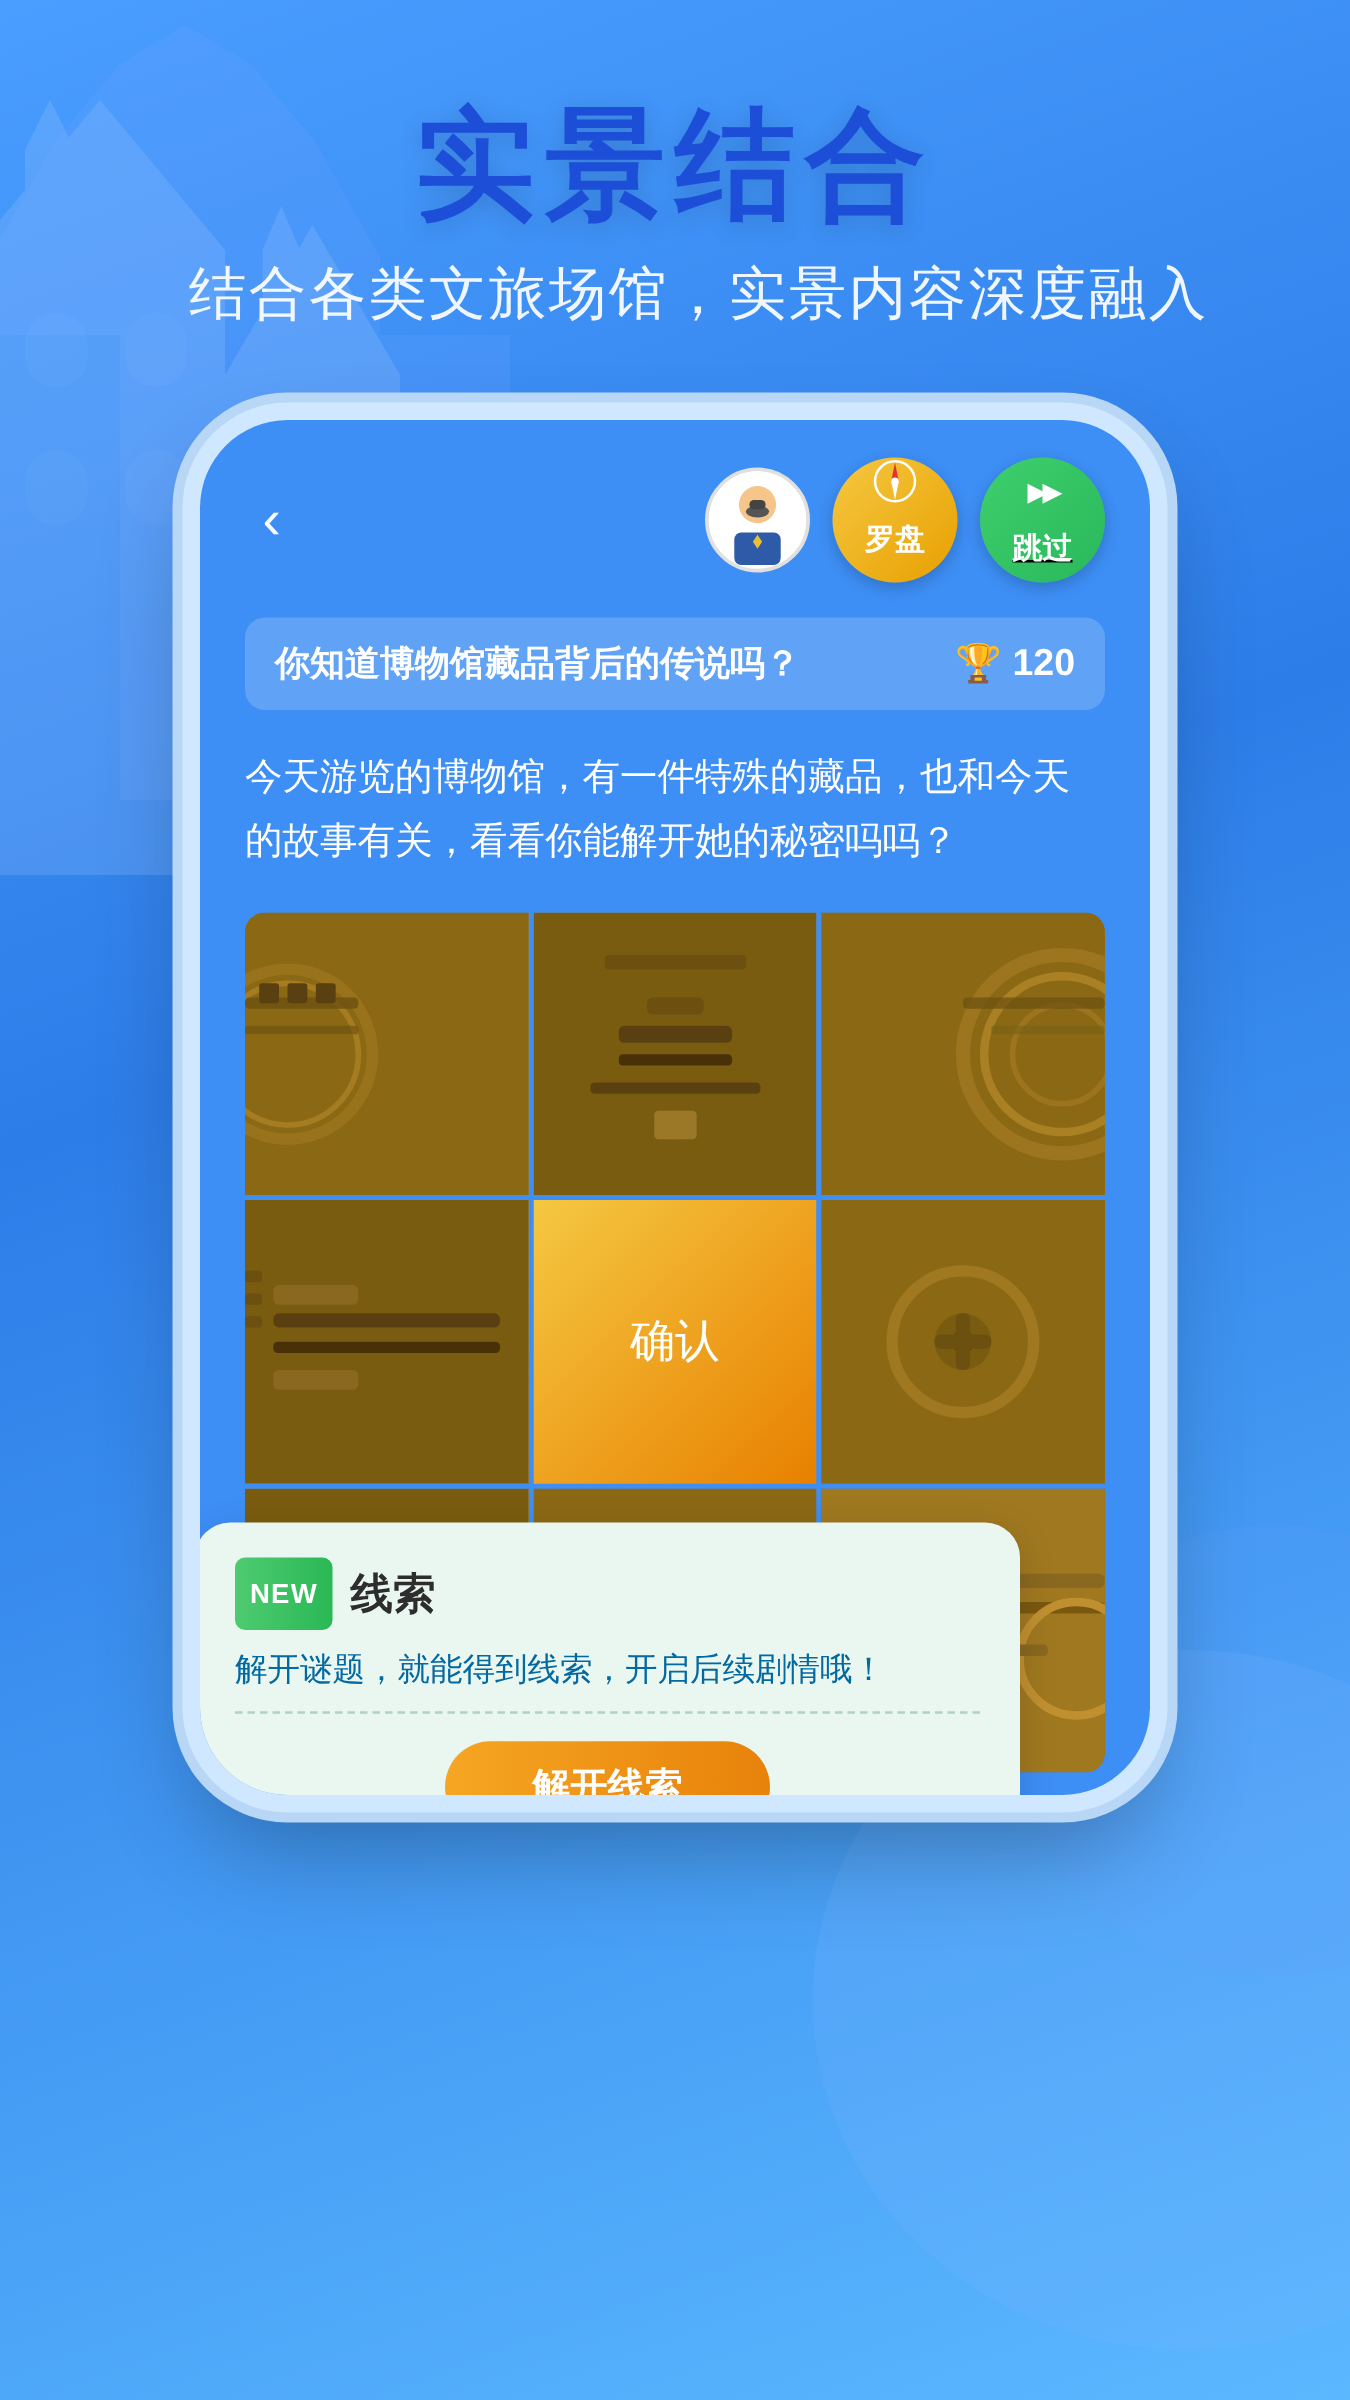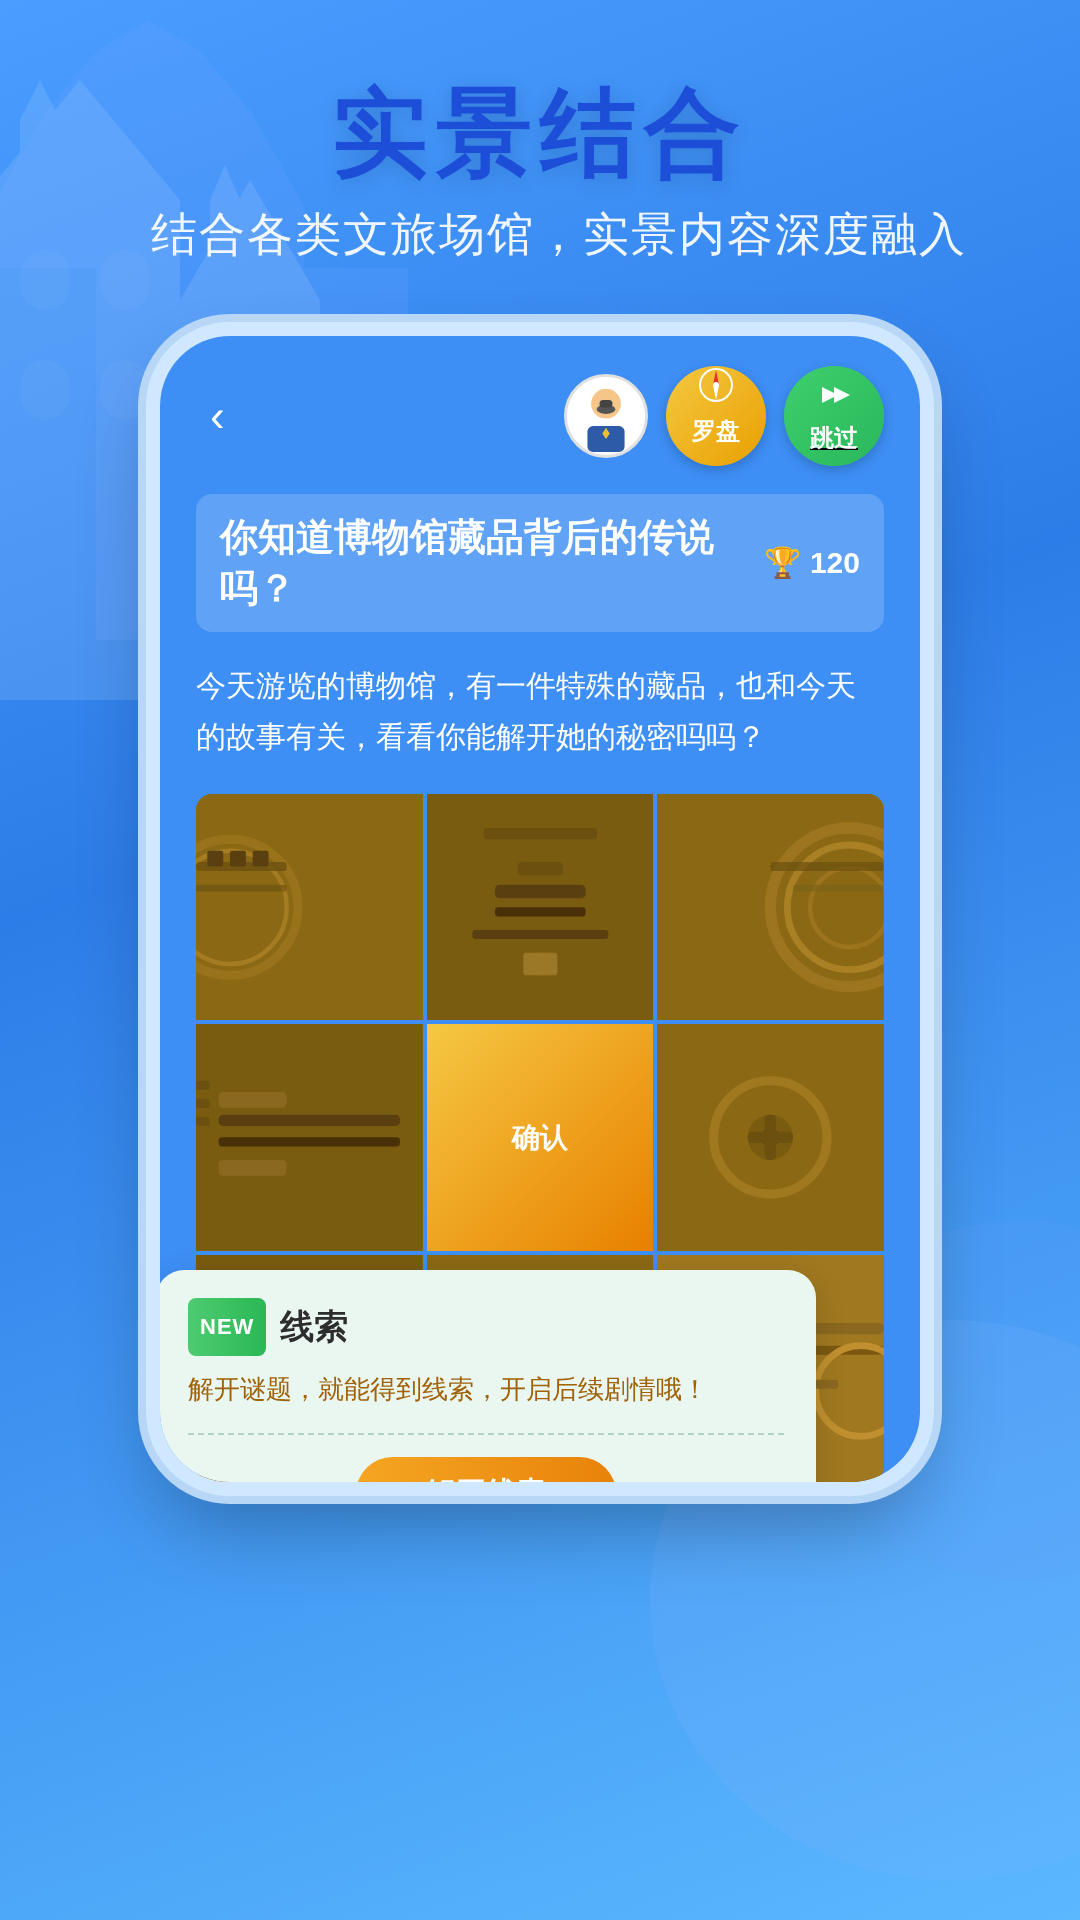--- a/index.html
+++ b/index.html
@@ -165,21 +165,21 @@
     .question-bar {
       background: rgba(255,255,255,0.18);
       border-radius: 16px;
       padding: 18px 24px;
       display: flex;
       align-items: center;
       justify-content: space-between;
       margin-bottom: 28px;
     }
     .question-text {
-      font-size: 38px;
+      font-size: 28px;
       color: white;
       font-weight: 600;
     }
     .score-badge {
       display: flex;
       align-items: center;
       gap: 8px;
       font-size: 30px;
       color: white;
       font-weight: 700;
@@ -220,22 +220,22 @@
 
     
     .puzzle-cell.confirm-cell {
       background: linear-gradient(135deg, #f5c842, #e88000);
       display: flex;
       align-items: center;
       justify-content: center;
       cursor: pointer;
     }
     .confirm-text {
-      font-size: 28px;
-      font-weight: 700;
+      font-size: 36px;
+      font-weight: 400;
       color: white;
     }
 
     
     .clue-card {
       position: absolute;
       bottom: -80px;
       left: -40px;
       width: 660px;
       background: #eaf6f0;
@@ -259,23 +259,24 @@
       border-radius: 8px;
       letter-spacing: 1px;
     }
     .clue-title {
       font-size: 34px;
       font-weight: 800;
       color: #2d2d2d;
     }
     .clue-desc {
       font-size: 26px;
-      color: #a16207;
-      margin-bottom: 24px;
+      color: #0369a1;
+      margin-bottom: 12px;
       line-height: 1.5;
+      font-family: Liberation Mono, monospace;
     }
     .dashed-divider {
       border: none;
       border-top: 2px dashed #b0d4c0;
       margin-bottom: 22px;
     }
     .unlock-btn {
       display: flex;
       align-items: center;
       justify-content: center;

